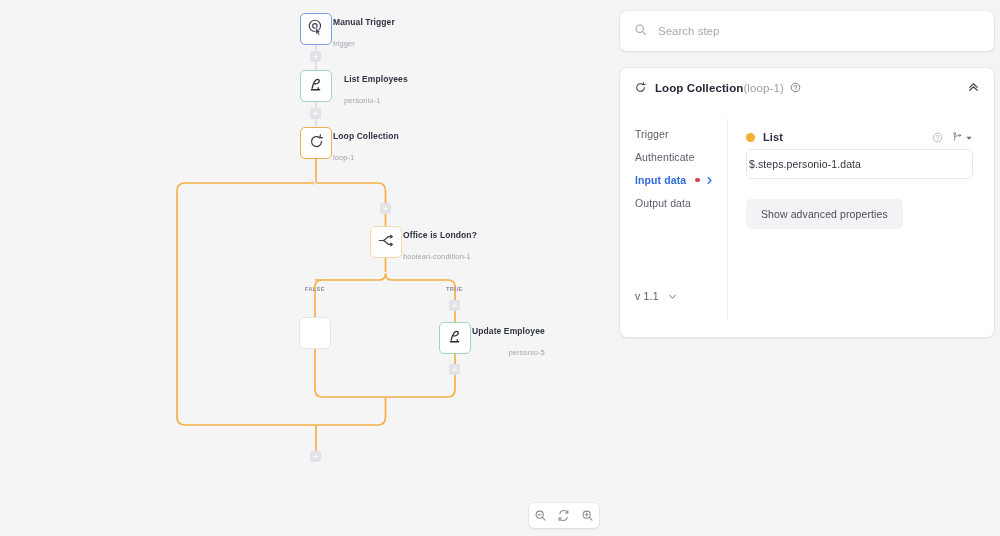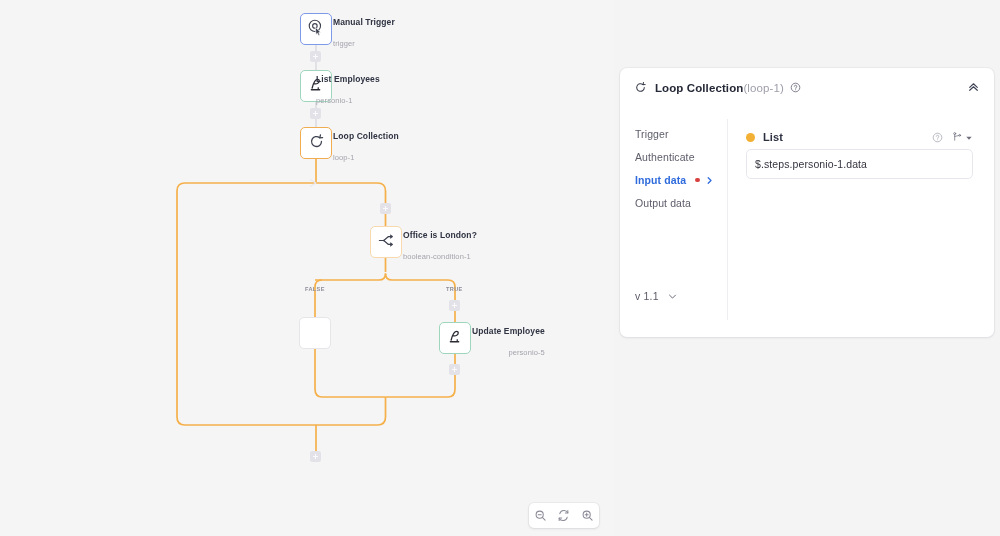--- a/index.html
+++ b/index.html
@@ -163,21 +163,21 @@
   .field-head { display:flex; align-items:center; margin-bottom:3px; }
   .field-dot { width:9px; height:9px; border-radius:50%; background:#f2b035; flex:0 0 auto; }
   .field-label { font-size:11px; font-weight:bold; color:#2d3040; margin-left:8px; letter-spacing:.1px; }
   .field-tools { margin-left:auto; display:flex; align-items:center; gap:9px; }
   .field-tools .ft { display:flex; align-items:center; cursor:pointer; }
   .bind-btn { display:flex; align-items:center; gap:3px; cursor:pointer; }
 
   .field-input {
     width:100%; height:30px;
     border:1px solid #e6e6ec; border-radius:5px;
-    display:flex; align-items:center; padding:0 8px;
+    display:flex; align-items:center; padding:0 2px;
     font-size:10.5px; color:#34343f;
     background:#fff;
     letter-spacing:.1px;
   }
 
   .adv-btn {
     margin-top:20px;
     display:inline-flex; align-items:center; justify-content:center;
     height:30px; padding:0 15px;
     background:#f3f3f5; border-radius:5px;
@@ -236,21 +236,21 @@
 
     <div class="node green" style="left:300px;top:70px;">
       <span>
         <svg width="19" height="19" viewBox="0 0 24 24" fill="none">
           <path d="M6.5 16.5 C8 10.5 10 5.5 13.5 5.5 C16 5.5 16.2 9 13.6 10.4 C11.8 11.4 10 11.2 9 10.8" stroke="#2b2b34" stroke-width="1.7" stroke-linecap="round"></path>
           <path d="M5.5 18.6 L16 18.6" stroke="#2b2b34" stroke-width="1.7" stroke-linecap="round"></path>
           <circle cx="14.2" cy="16.6" r="1.05" fill="#2b2b34"></circle>
         </svg>
       </span>
     </div>
-    <div class="node-label" style="left:316px;top:75px;">
+    <div class="node-label" style="left:344px;top:75px;">
       <div class="node-title">List Employees</div>
       <div class="node-sub">personio-1</div>
     </div>
 
     <div class="node orange" style="left:300px;top:127px;">
       <span>
         <svg width="17" height="17" viewBox="0 0 24 24" fill="none" stroke="#3d4150" stroke-width="1.8">
           <path d="M19 12 a7 7 0 1 1 -2.6 -5.4" stroke-linecap="round"></path>
           <path d="M17.6 2.6 L16.6 6.9 L20.6 6.4" stroke-linejoin="round" stroke-linecap="round"></path>
         </svg>
@@ -333,20 +333,29 @@
             <path d="M7.6 10.5 L13.4 10.5"></path>
             <path d="M10.5 7.6 L10.5 13.4"></path>
           </svg>
         </span>
       </div>
     </div>
   </div>
 
   <div id="right">
 
+    <div class="search-box">
+      <span>
+        <svg width="13" height="13" viewBox="0 0 24 24" fill="none" stroke="#a2a2ae" stroke-width="2" stroke-linecap="round">
+          <circle cx="10.5" cy="10.5" r="6.8"></circle>
+          <path d="M15.6 15.6 L21 21"></path>
+        </svg>
+      </span>
+      <input type="text" placeholder="Search step" style="">
+    </div>
 
     <div class="step-card">
 
       <div class="card-head">
         <span class="loop-icon">
           <svg width="13" height="13" viewBox="0 0 24 24" fill="none" stroke="#3a3d4c" stroke-width="1.9">
             <path d="M19 12 a7 7 0 1 1 -2.6 -5.4" stroke-linecap="round"></path>
             <path d="M17.6 2.6 L16.6 6.9 L20.6 6.4" stroke-linejoin="round" stroke-linecap="round"></path>
           </svg>
         </span>
@@ -429,17 +438,18 @@
                   </svg>
                 </span>
               </span>
             </span>
           </div>
 
           <div class="field-input">
             <span>$.steps.personio-1.data</span>
           </div>
 
+          <div class="adv-btn">Show advanced properties</div>
         </div>
       </div>
     </div>
   </div>
 </div>
 
 </body></html>

